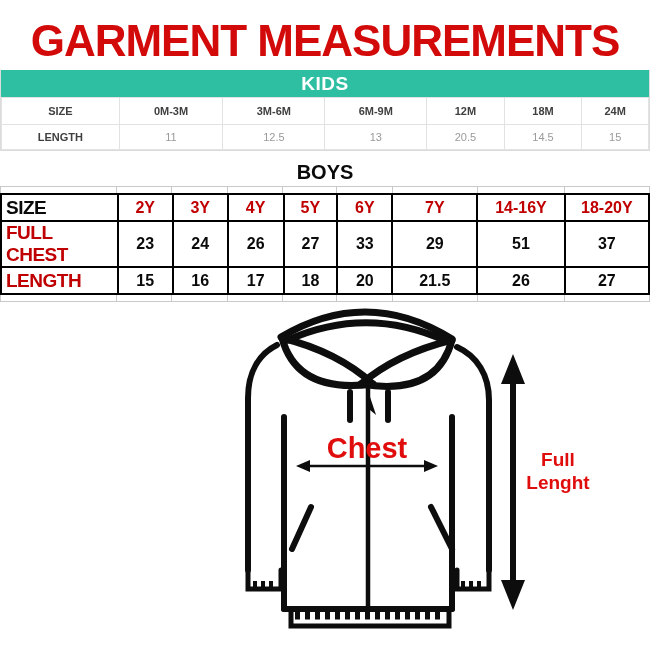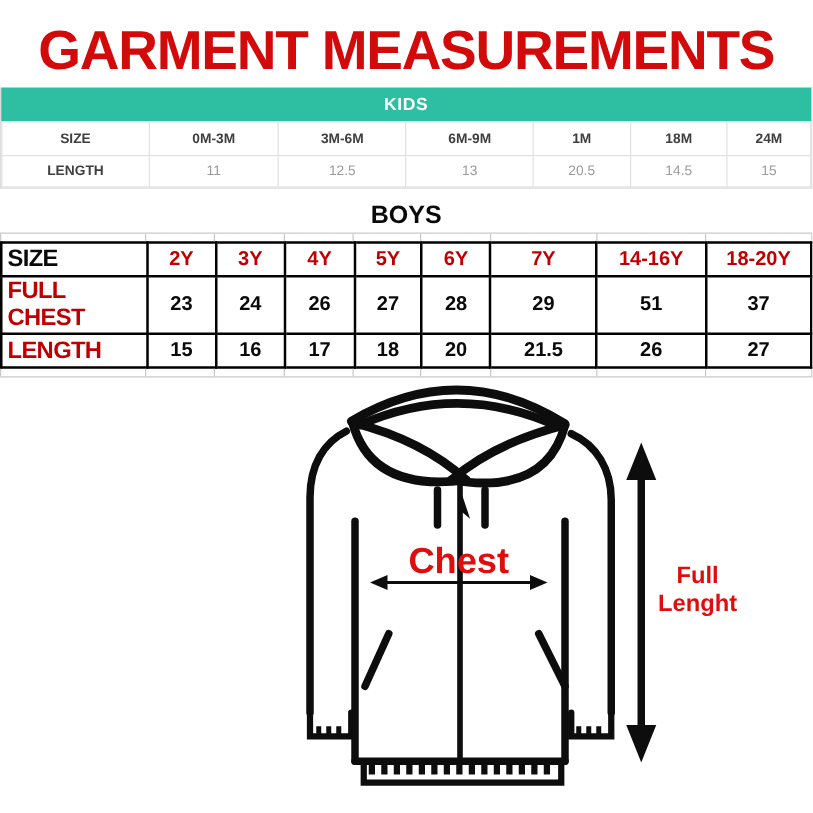--- a/index.html
+++ b/index.html
@@ -7,21 +7,21 @@
     width:650px;height:650px;background:#ffffff;overflow:hidden;
     font-family:"Liberation Sans", sans-serif;
   }
   .main-title{
     margin-top:18px;text-align:center;font-size:44px;font-weight:bold;
     color:#d20a0a;letter-spacing:-1px;line-height:1.05;
   }
   
   .kids-wrap{margin-top:6px;border:1px solid #dcdcdc;border-top:none;}
   .kids-header{
-    background:#2ebfa3;color:#ffffff;font-weight:bold;font-size:14px;
+    background:#2ebfa3;color:#ffffff;font-weight:bold;font-size:19px;
     text-align:center;height:27px;line-height:27px;letter-spacing:.5px;
   }
   table.kids{width:100%;border-collapse:collapse;table-layout:fixed;}
   table.kids td{
     border:1px solid #e2e2e2;height:24px;text-align:center;font-size:11px;
     padding:0;
   }
   table.kids tr.head td{font-weight:bold;color:#3f3f3f;height:26px;}
   table.kids td.lbl{font-weight:bold;color:#3f3f3f;}
   table.kids td.val{color:#9a9a9a;font-weight:400;}
@@ -66,21 +66,21 @@
         <col style="width:12%">
         <col style="width:12%">
         <col style="width:10.3%">
     </colgroup>
     <tbody>
         <tr class="head">
       <td>SIZE</td>
       <td>0M-3M</td>
       <td>3M-6M</td>
       <td>6M-9M</td>
-      <td>1M</td>
+      <td>12M</td>
       <td>18M</td>
       <td>24M</td>
     </tr>
     <tr>
       <td class="lbl">LENGTH</td>
       <td class="val">11</td>
       <td class="val">12.5</td>
       <td class="val">13</td>
       <td class="val">20.5</td>
       <td class="val">14.5</td>
@@ -127,21 +127,21 @@
       <td class="red">7Y</td>
       <td class="red">14-16Y</td>
       <td class="red">18-20Y</td>
     </tr>
     <tr>
       <td class="rowlabel red">FULL CHEST</td>
       <td>23</td>
       <td>24</td>
       <td>26</td>
       <td>27</td>
-      <td>28</td>
+      <td>33</td>
       <td>29</td>
       <td>51</td>
       <td>37</td>
     </tr>
     <tr>
       <td class="rowlabel red">LENGTH</td>
       <td>15</td>
       <td>16</td>
       <td>17</td>
       <td>18</td>

